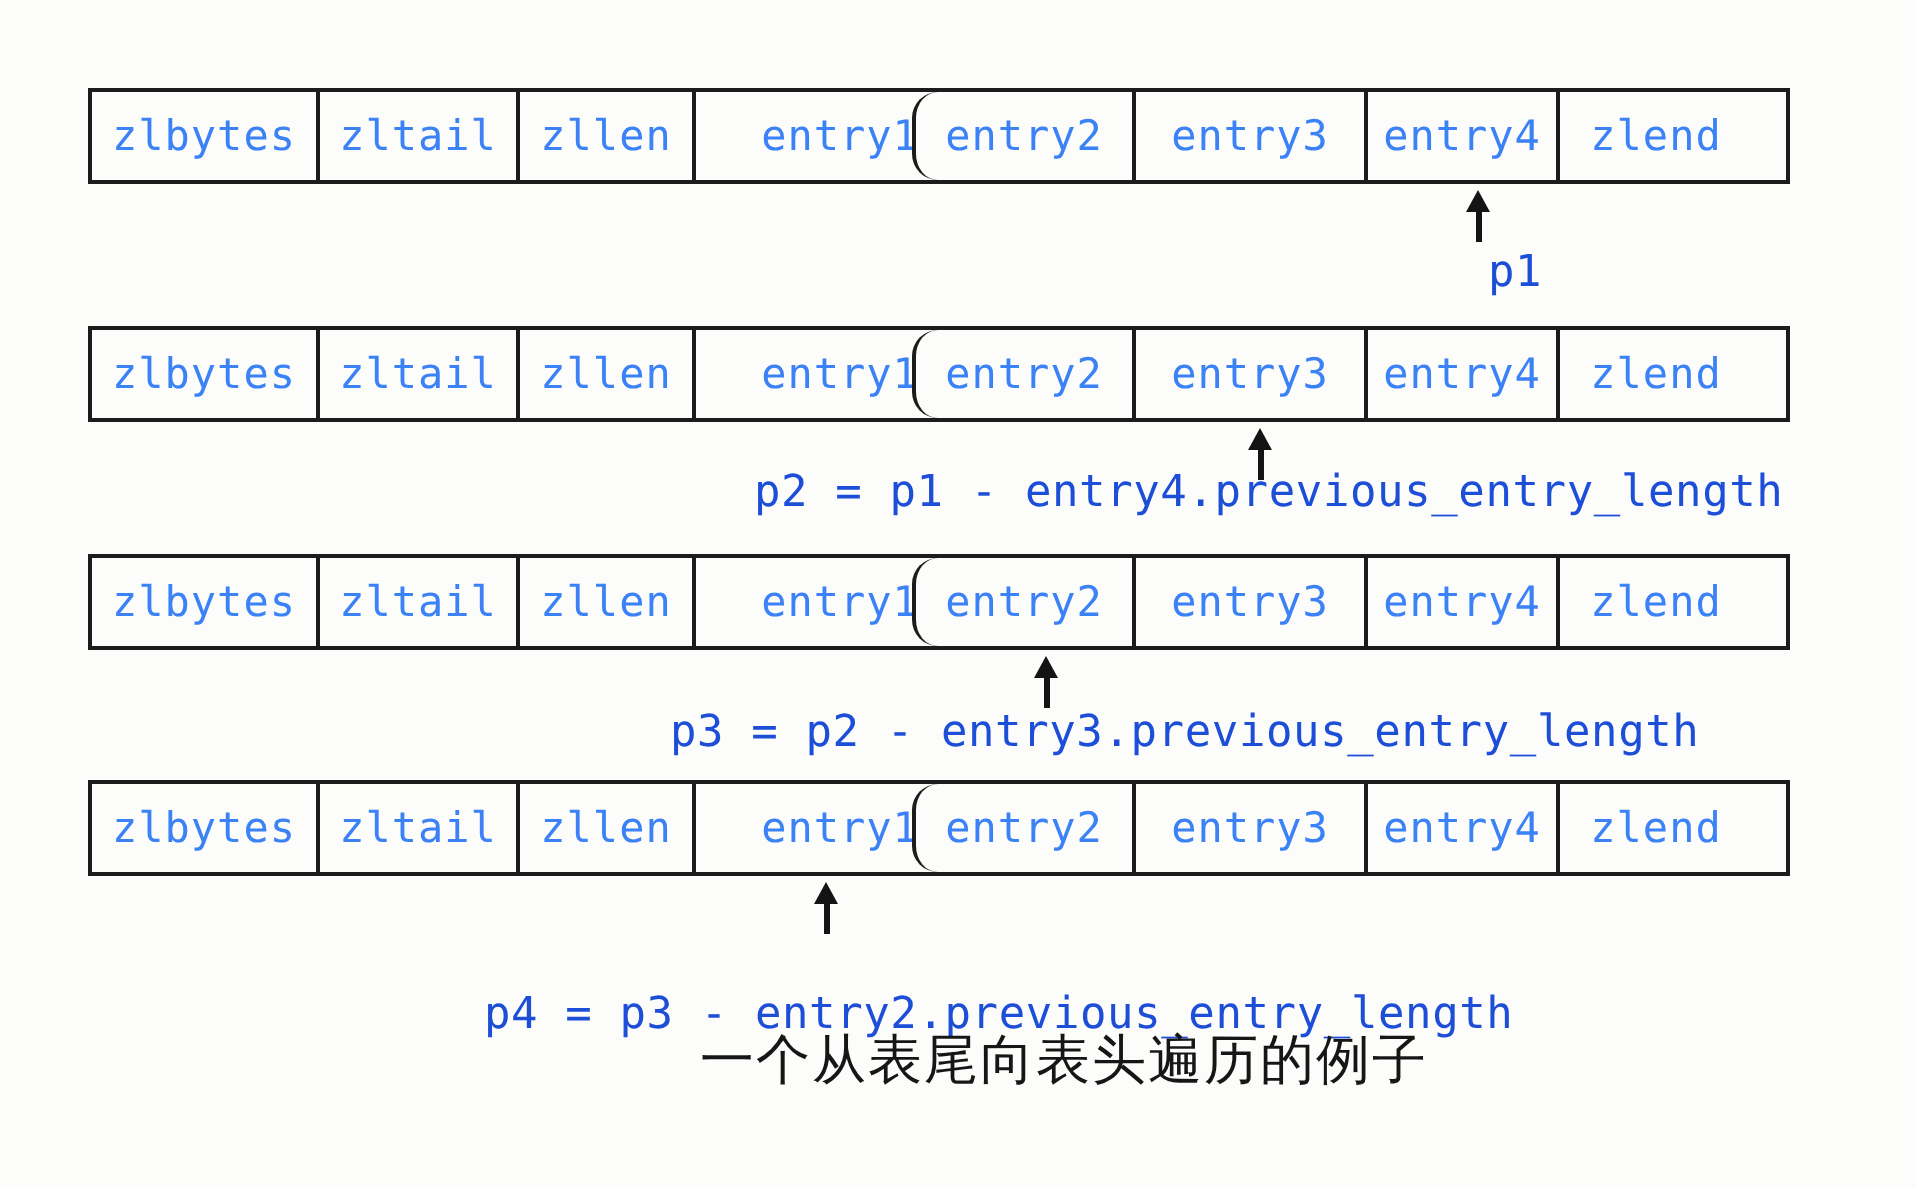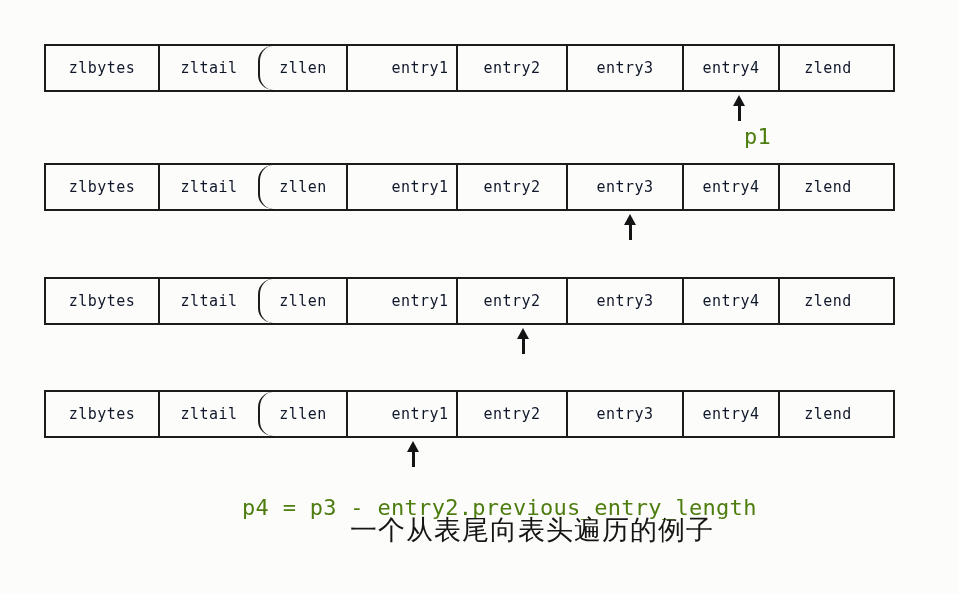--- a/index.html
+++ b/index.html
@@ -29,32 +29,32 @@
     box-sizing: border-box;
     display: flex;
     background: #fcfcfa;
   }
   .zcell {
     box-sizing: border-box;
     border-left: 2px solid #1c1c1c;
     display: flex;
     align-items: center;
     justify-content: center;
-    font-size: 15px;
+    font-size: 21px;
     letter-spacing: 0.5px;
-    color: #0f172a;
+    color: #3b82f6;
     white-space: nowrap;
     overflow: hidden;
   }
   .zcell:first-child { border-left: none; }
   .w0 { width: 112px; }
   .w1 { width: 100px; }
-  .w2 { width: 88px; border-radius: 15px;  }
+  .w2 { width: 88px;  }
   .w3 { width: 110px; padding-left: 36px; }
-  .w4 { width: 110px; }
+  .w4 { width: 110px; border-radius: 13px; }
   .w5 { width: 116px; }
   .w6 { width: 96px; }
   .w7 { width: 98px;  }
   
   .arrow {
     position: absolute;
     width: 16px;
     height: 26px;
     display: flex;
     flex-direction: column;
@@ -70,21 +70,21 @@
   .arrow .shaft {
     width: 3px;
     flex: 1;
     background: #141414;
   }
   
   .plabel {
     position: absolute;
     font-size: 22px;
     letter-spacing: 0.3px;
-    color: #4d7c0f;
+    color: #1d4ed8;
     white-space: nowrap;
   }
   .caption {
     position: absolute;
     left: 350px;
     top: 512px;
     font-family: Liberation Sans, sans-serif;
     font-size: 27px;
     letter-spacing: 1px;
     color: #161616;
@@ -119,35 +119,37 @@
     <div class="zcell w3">entry1</div>
     <div class="zcell w4">entry2</div>
     <div class="zcell w5">entry3</div>
     <div class="zcell w6">entry4</div>
     <div class="zcell w7">zlend</div>
   </div>
   <div class="arrow" style="left:622px; top:214px">
     <div class="head"></div>
       <div class="shaft"></div>
   </div>
+  <div class="plabel" style="left:377px; top:234px">p2 = p1 - entry4.previous_entry_length</div>
 
   <div class="ztable" style="top:277px">
     <div class="zcell w0">zlbytes</div>
     <div class="zcell w1">zltail</div>
     <div class="zcell w2">zllen</div>
     <div class="zcell w3">entry1</div>
     <div class="zcell w4">entry2</div>
     <div class="zcell w5">entry3</div>
     <div class="zcell w6">entry4</div>
     <div class="zcell w7">zlend</div>
   </div>
   <div class="arrow" style="left:515px; top:328px">
     <div class="head"></div>
       <div class="shaft"></div>
   </div>
+  <div class="plabel" style="left:335px; top:354px">p3 = p2 - entry3.previous_entry_length</div>
 
   <div class="ztable" style="top:390px">
     <div class="zcell w0">zlbytes</div>
     <div class="zcell w1">zltail</div>
     <div class="zcell w2">zllen</div>
     <div class="zcell w3">entry1</div>
     <div class="zcell w4">entry2</div>
     <div class="zcell w5">entry3</div>
     <div class="zcell w6">entry4</div>
     <div class="zcell w7">zlend</div>

